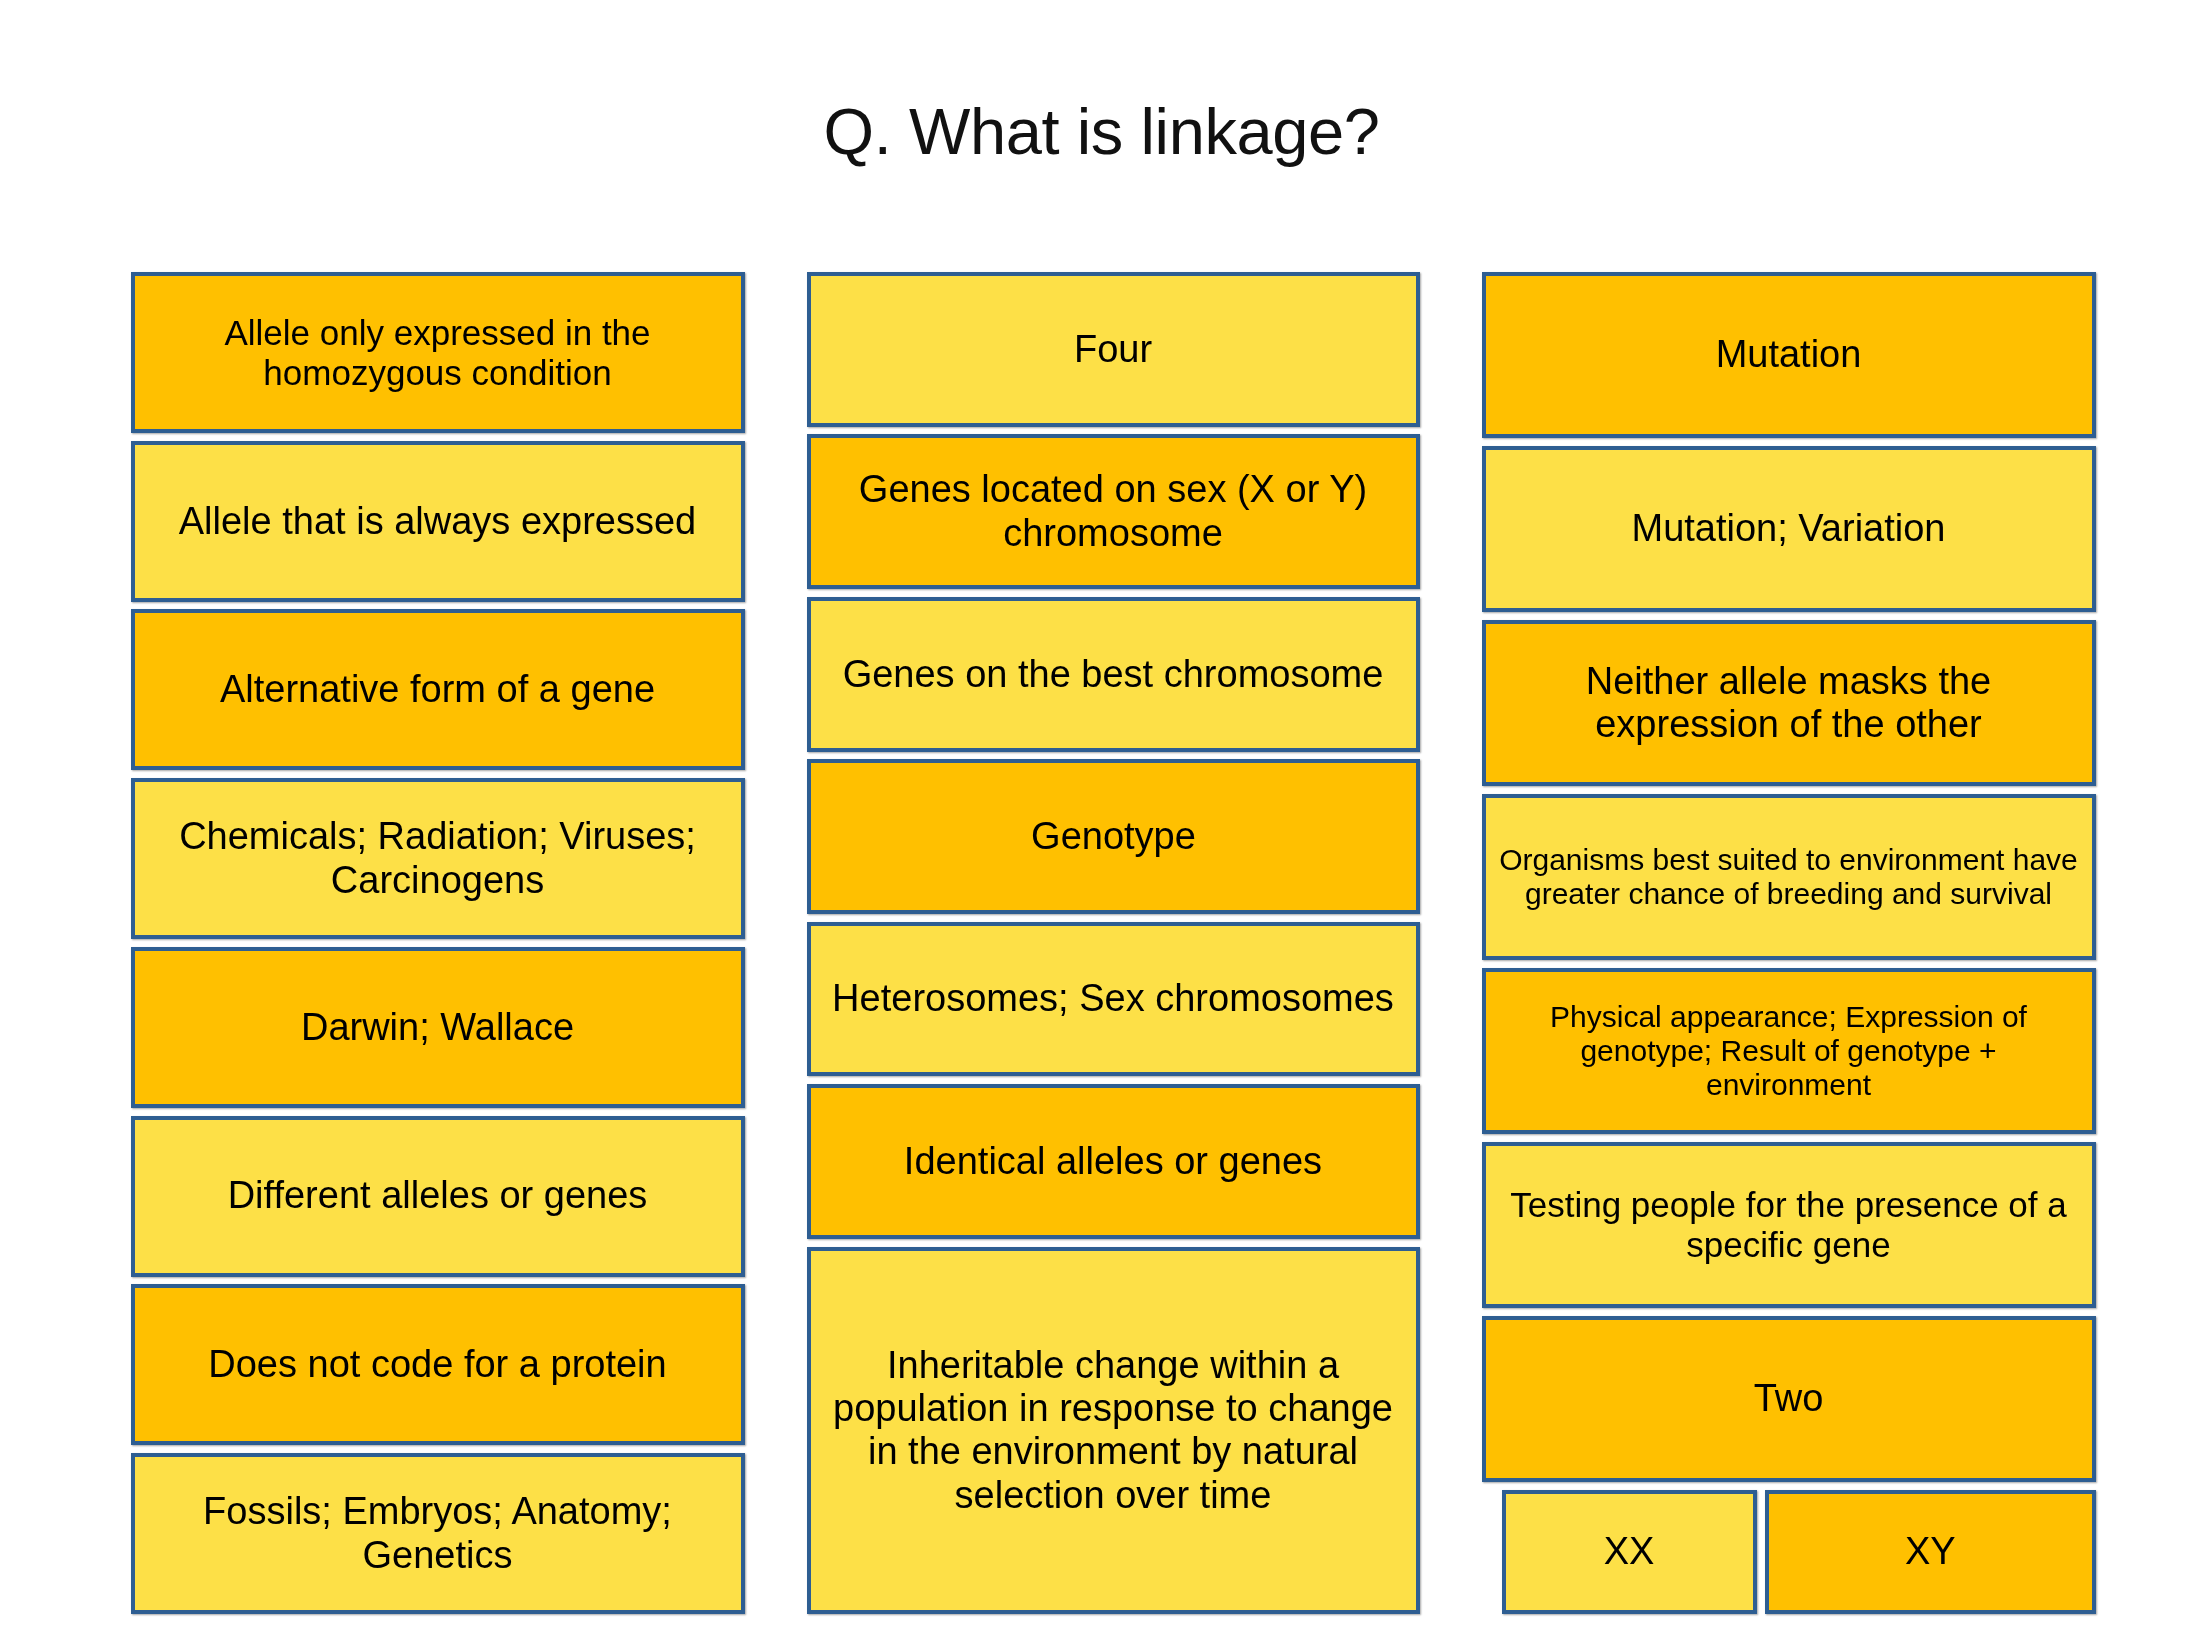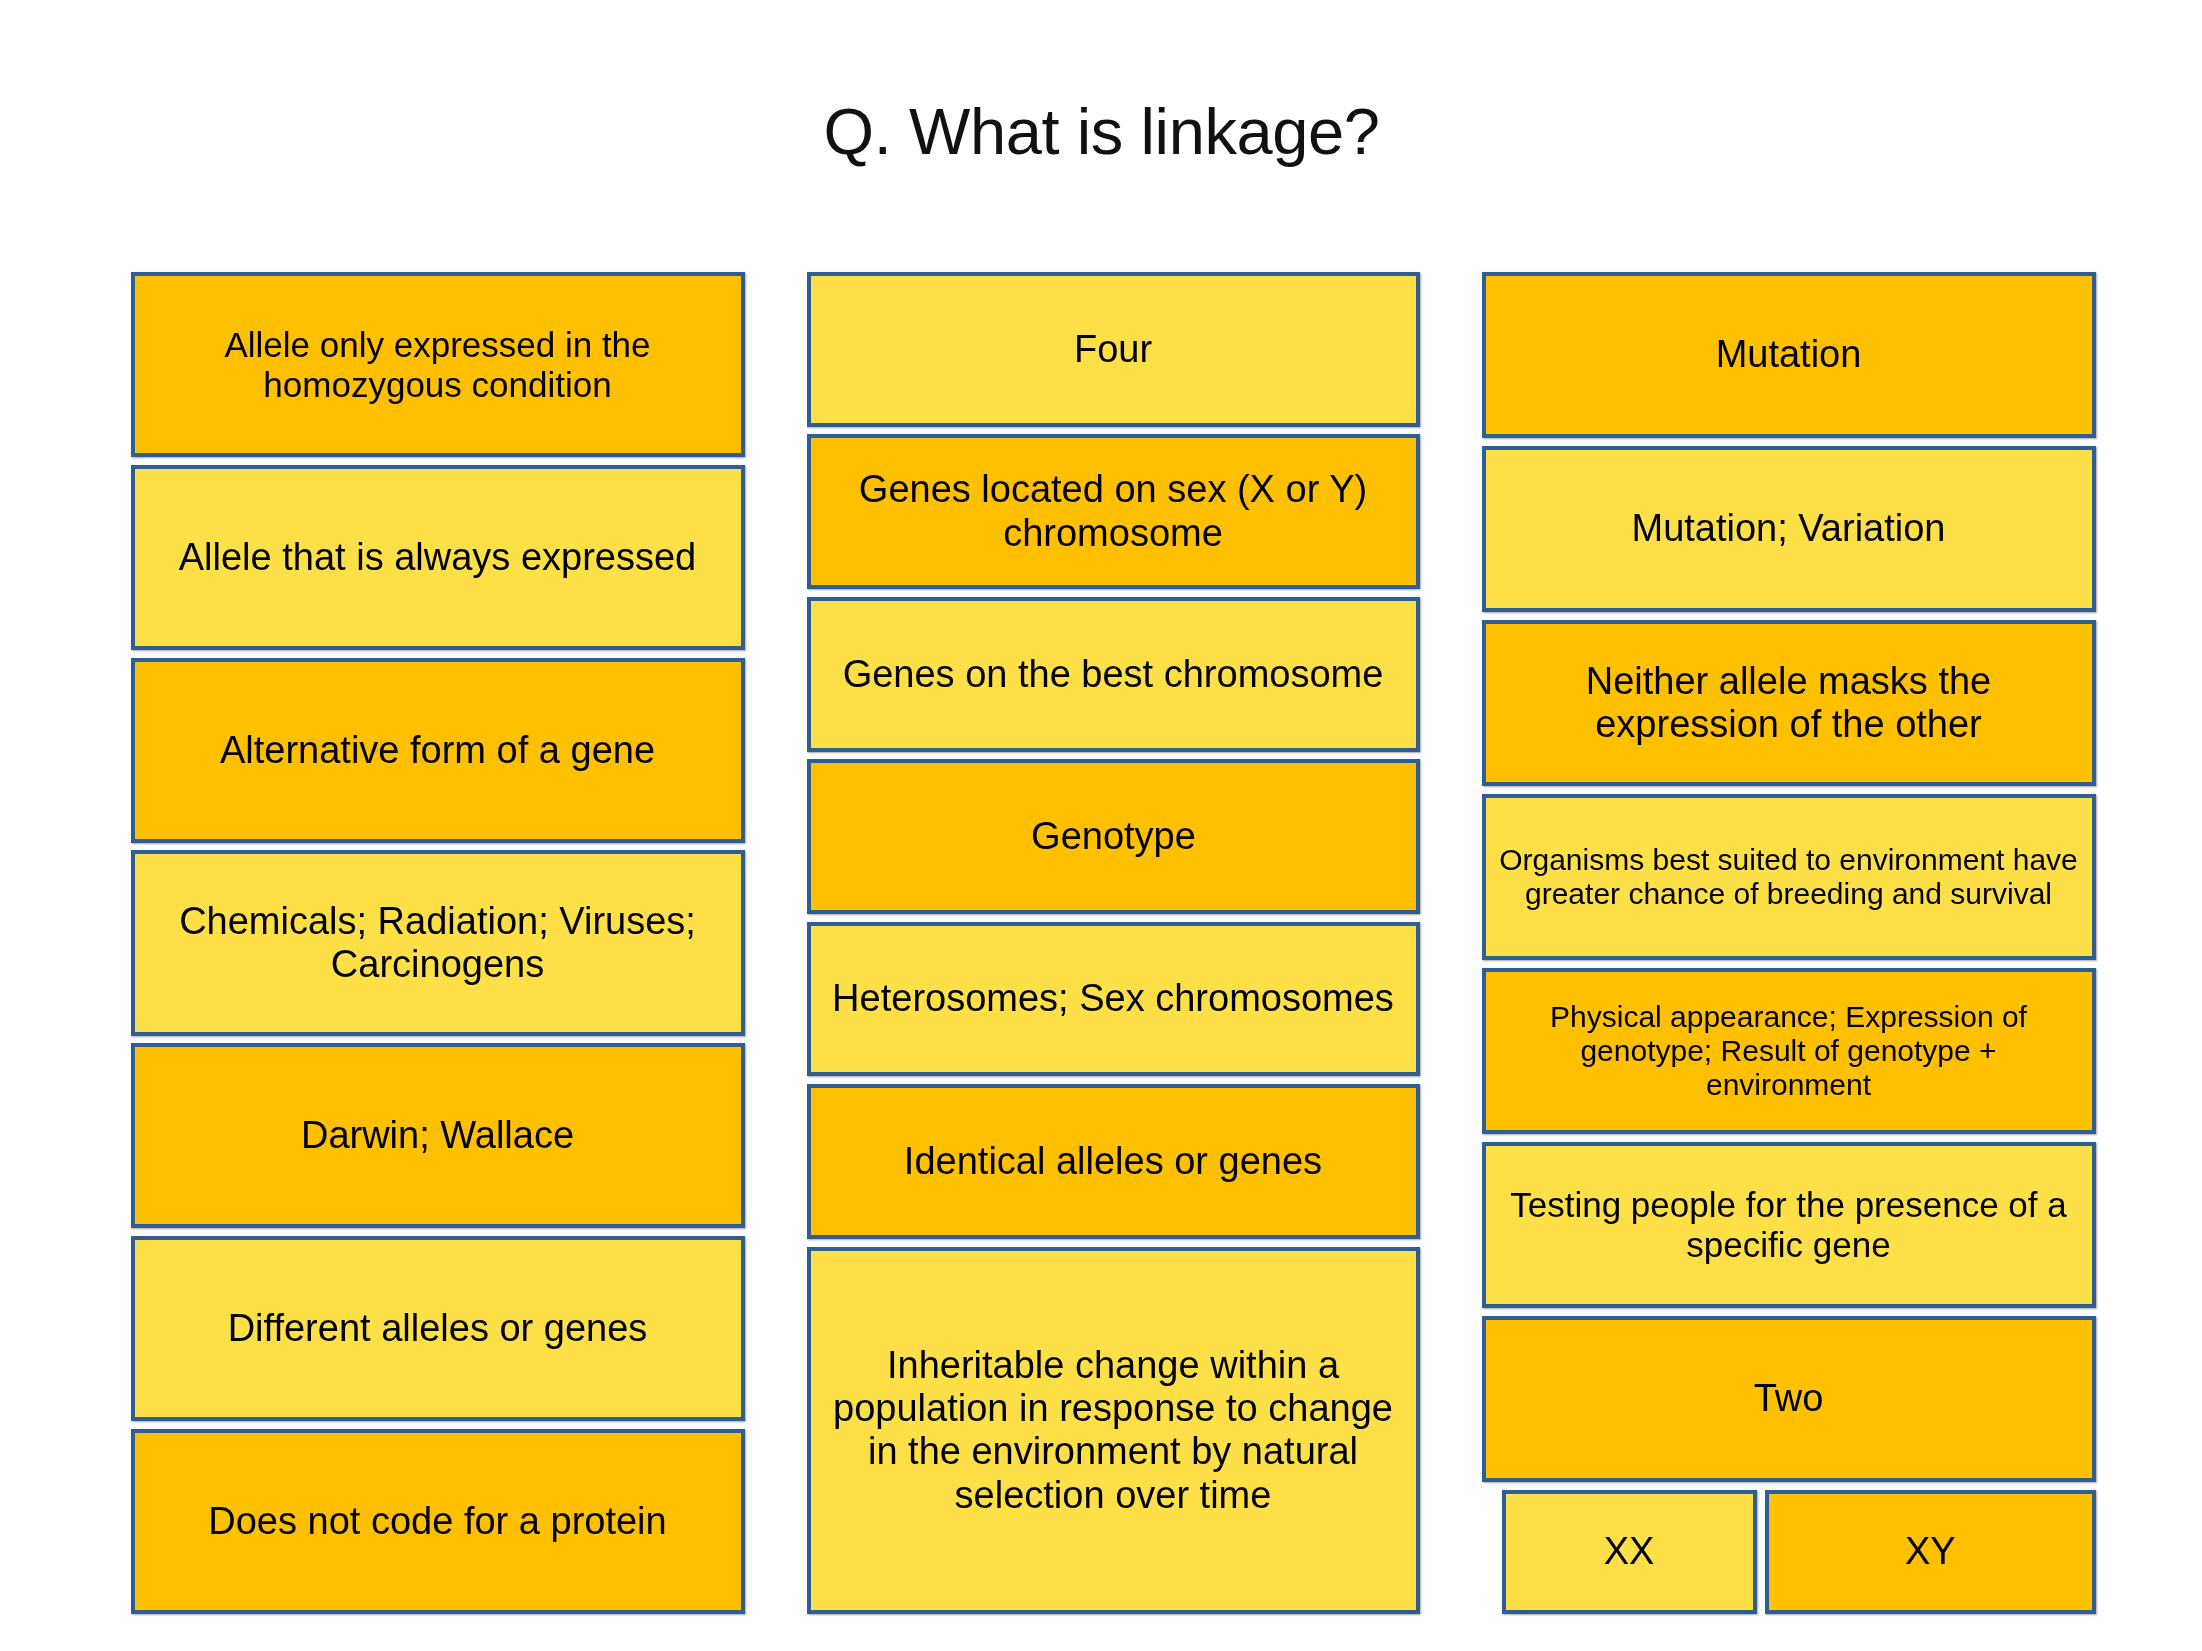--- a/index.html
+++ b/index.html
@@ -124,20 +124,23 @@
       </div>
       <div class="card yellow" style="flex:1 1 0;">
         <span class="txt fs-lg">Darwin; Wallace</span>
       </div>
       <div class="card blue" style="flex:1 1 0;">
         <span class="txt fs-lg">Different alleles or genes</span>
       </div>
       <div class="card yellow" style="flex:1 1 0;">
         <span class="txt fs-lg">Does not code for a protein</span>
       </div>
+      <div class="card blue" style="flex:1 1 0;">
+        <span class="txt fs-lg">Fossils; Embryos; Anatomy; Genetics</span>
+      </div>
     </div>
 
     <div class="column col-2">
       <div class="card blue" style="flex:1 1 0;">
         <span class="txt fs-lg">Four</span>
       </div>
       <div class="card yellow" style="flex:1 1 0;">
         <span class="txt fs-lg">Genes located on sex (X or Y) chromosome</span>
       </div>
       <div class="card blue" style="flex:1 1 0;">

